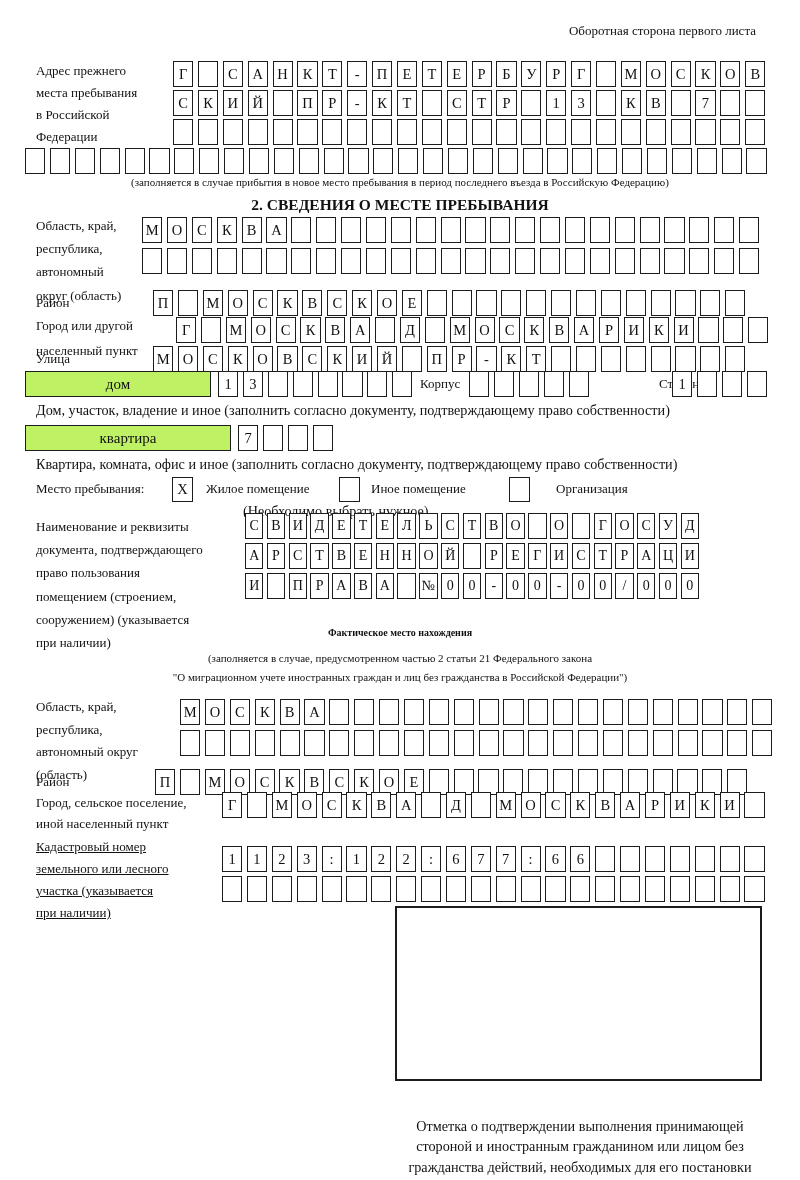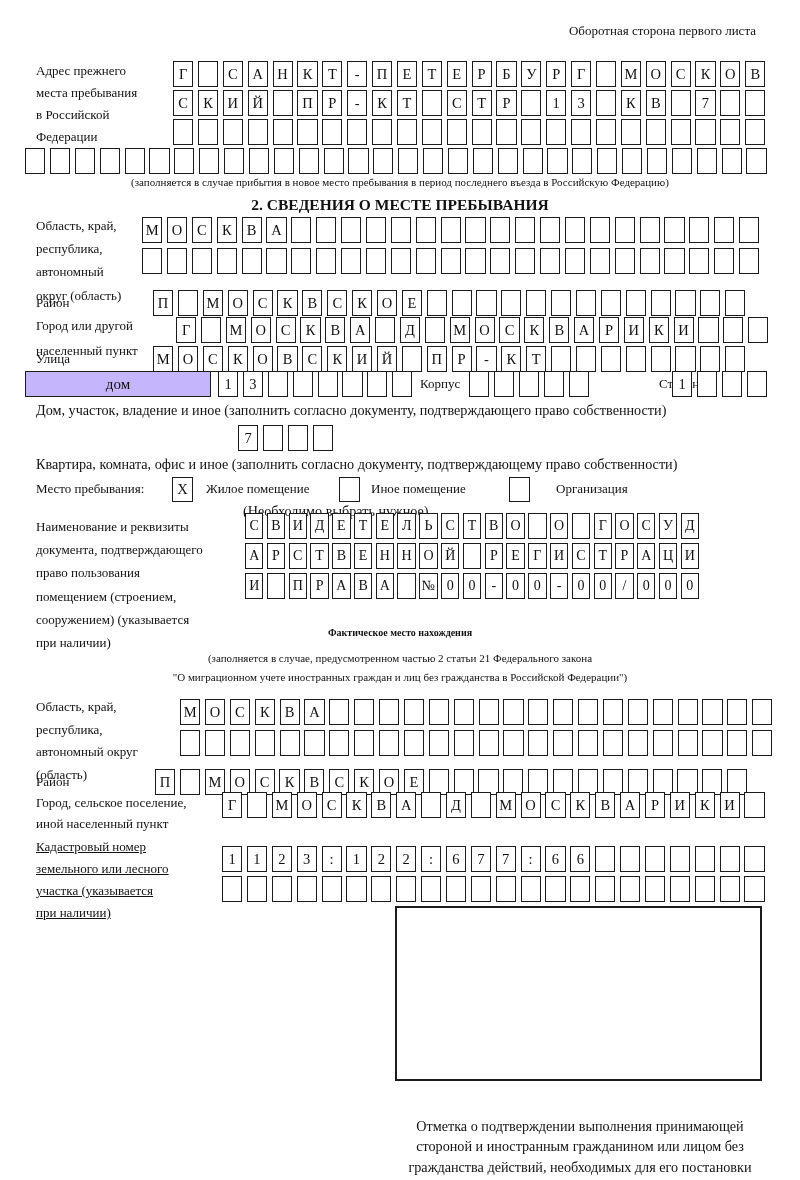--- a/index.html
+++ b/index.html
@@ -11,21 +11,21 @@
   .cell{box-sizing:border-box;flex:0 0 auto;width:20.2px;height:26px;border:1.6px solid #1c1c1c;
         margin-right:4.7px;display:flex;align-items:center;justify-content:center;
         font-size:14.5px;background:#fff;}
   .cells.sm .cell{width:18.4px;margin-right:3.4px;font-size:14px;}
   .lbl{font-size:13px;line-height:22.5px;}
   .cap{font-size:14.2px;}
   .capsm{font-size:11px;}
   .title{font-weight:bold;font-size:15.5px;}
   .center{left:0;width:800px;text-align:center;}
   .box-label{box-sizing:border-box;border:1.6px solid #1c1c1c;height:26px;display:flex;
-             align-items:center;justify-content:center;font-size:15px;background:#c4b5fd;}
+             align-items:center;justify-content:center;font-size:15px;background:#bef264;}
   .checkbox{box-sizing:border-box;width:21px;height:25px;border:1.6px solid #1c1c1c;display:flex;
             align-items:center;justify-content:center;font-size:14.5px;background:#fff;}
   .stampbox{box-sizing:border-box;border:2px solid #1c1c1c;background:#fff;}
 </style>
 </head>
 <body>
 
 <div class="page">
 
   <div class="abs lbl" style="top:20px;right:44px;">Оборотная сторона первого листа</div>
@@ -311,22 +311,23 @@
       <span class="cell"></span>
       <span class="cell"></span>
     </div>
   <div class="abs lbl" style="left:615px;top:373px;margin-left:44px;">Строение</div>
   <div class="abs cells" style="left:672px;top:371px;">
       <span class="cell">1</span>
       <span class="cell"></span>
       <span class="cell"></span>
       <span class="cell"></span>
     </div>
-  <div class="abs cap" style="left:36px;top:402px;">Дом, участок, владение и иное (заполнить согласно документу, подтверждающего право собственности)</div>
-
+  <div class="abs cap" style="left:36px;top:402px;">Дом, участок, владение и иное (заполнить согласно документу, подтверждающему право собственности)</div>
+
+  <div class="abs box-label" style="left:25px;top:425px;width:206px;">квартира</div>
   <div class="abs cells" style="left:238px;top:425px;">
       <span class="cell">7</span>
       <span class="cell"></span>
       <span class="cell"></span>
       <span class="cell"></span>
     </div>
   <div class="abs cap" style="left:36px;top:456px;">Квартира, комната, офис и иное (заполнить согласно документу, подтверждающему право собственности)</div>
 
   <div class="abs lbl" style="left:36px;top:478px;">Место пребывания:</div>
   <div class="abs checkbox" style="left:172px;top:477px;">X</div>

